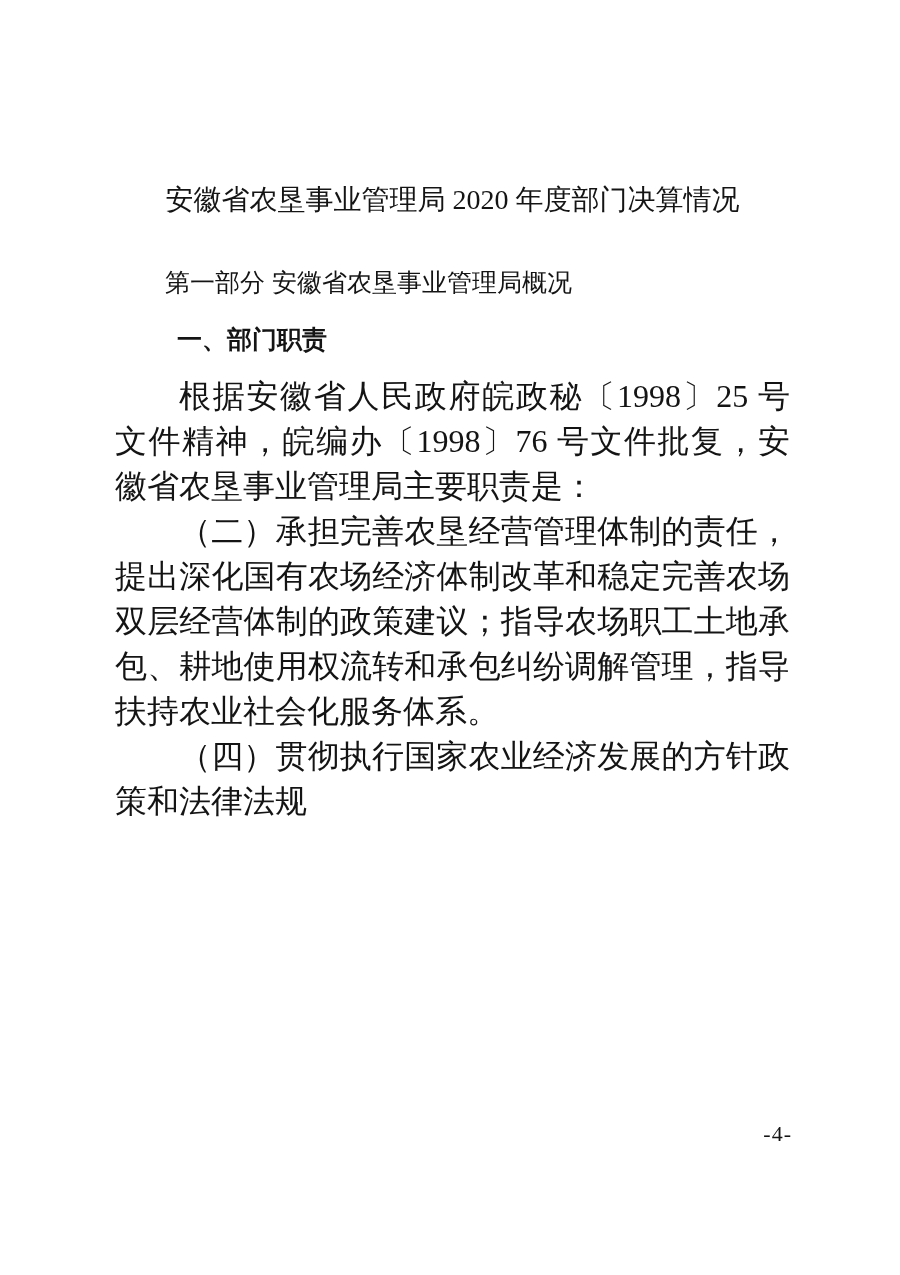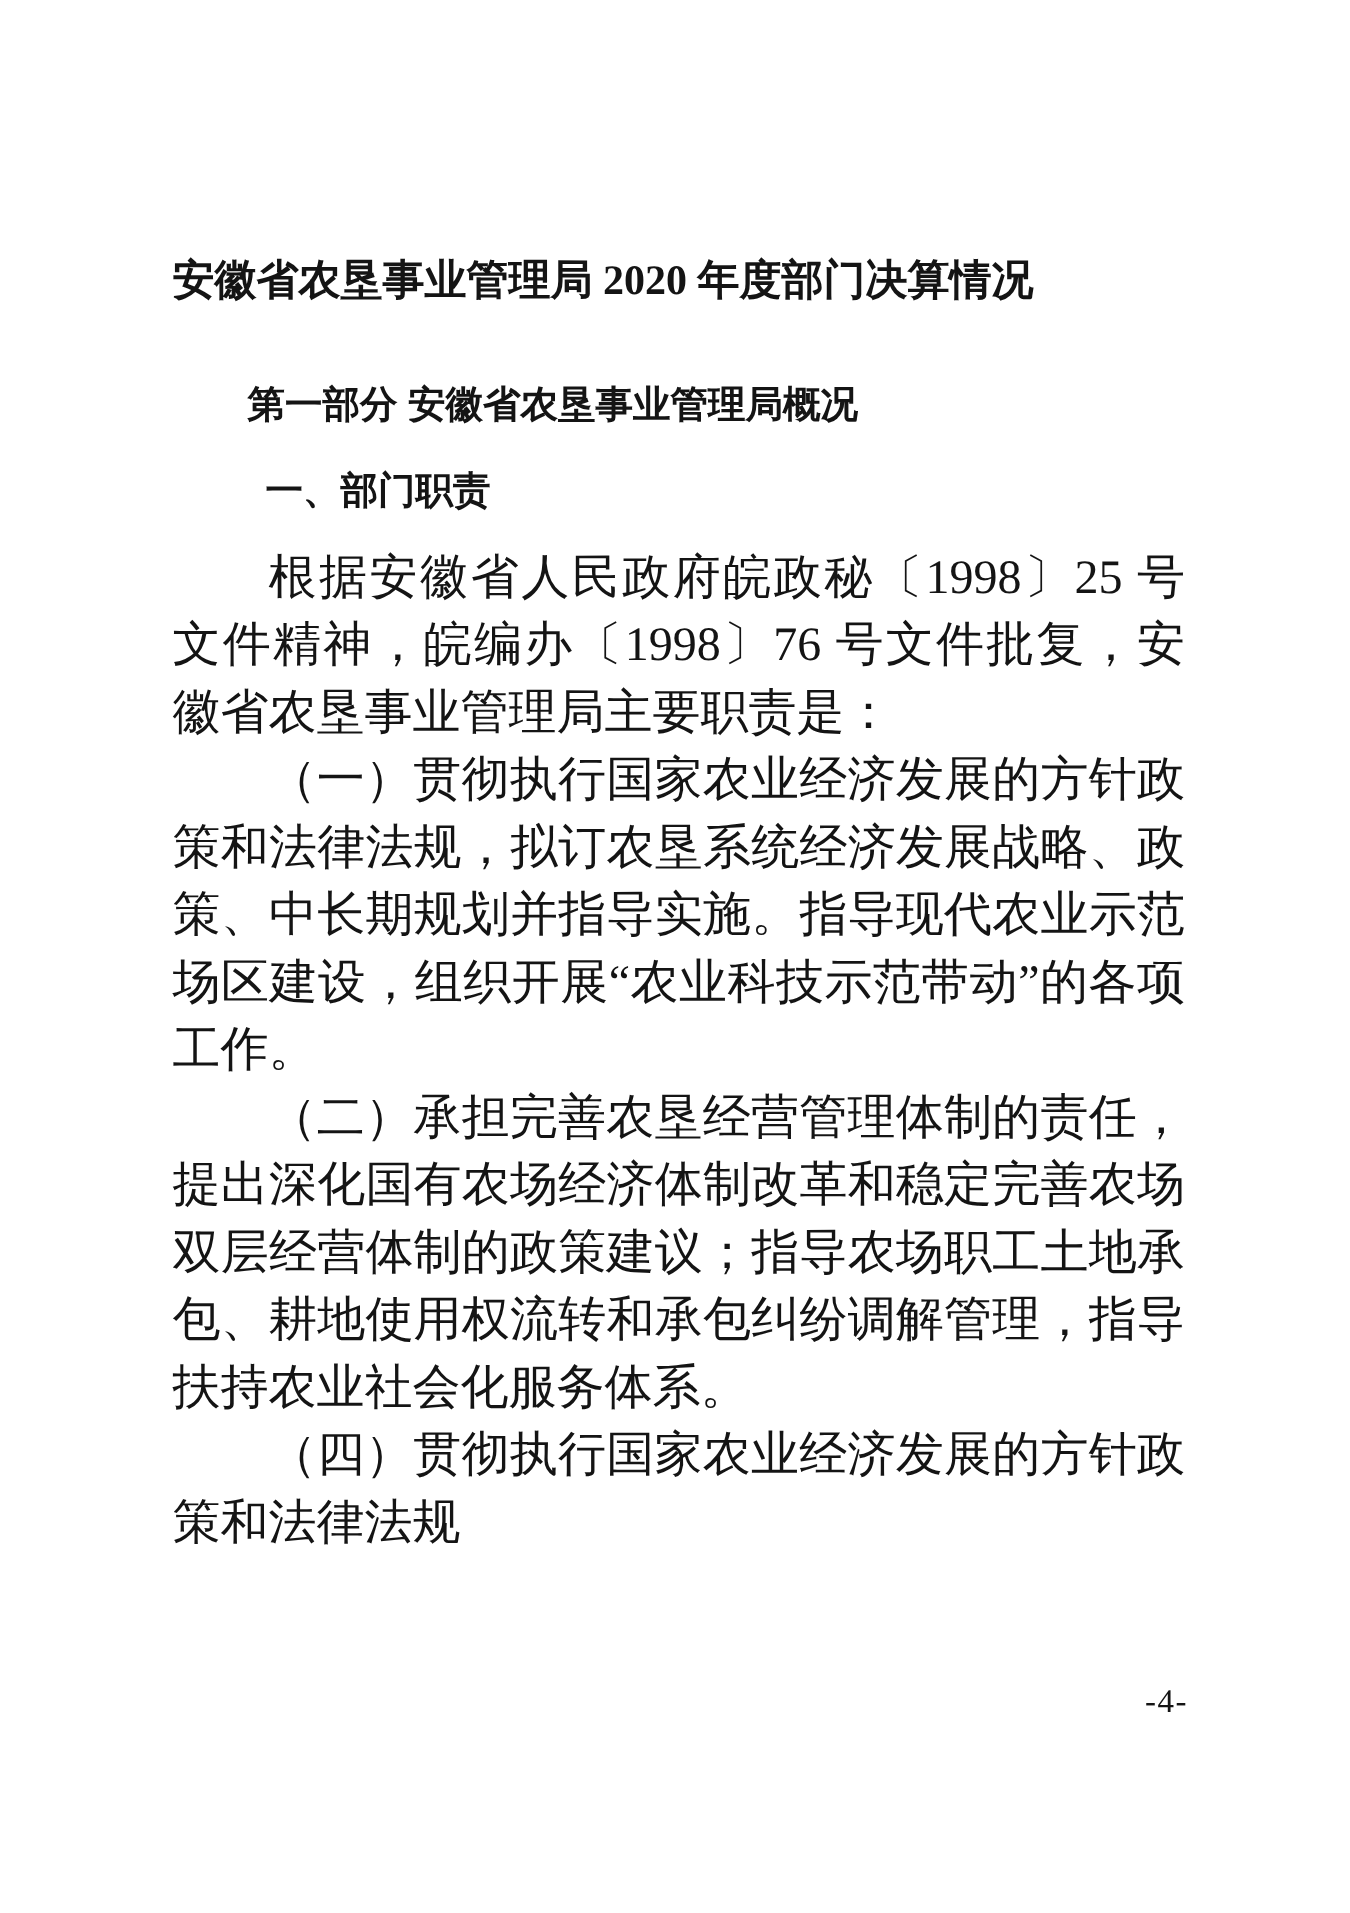--- a/index.html
+++ b/index.html
@@ -13,32 +13,32 @@
     height: 1275px;
     margin: 0 auto;
     background: #ffffff;
     color: #141414;
     box-sizing: border-box;
     padding: 170px 110px 0 115px;
     overflow: hidden;
     font-family: "Liberation Serif", "DejaVu Serif", serif;
   }
   .doc-title {
-    margin: 0;
+    margin: 12px;
     font-family: "Liberation Serif", "DejaVu Serif", serif;
-    font-weight: bold;
+    font-weight: normal;
     font-size: 28px;
     line-height: 36px;
-    text-align: left;
+    text-align: center;
     white-space: nowrap;
   }
   .part-heading {
     margin: 42px 0 0 0;
     font-family: "Liberation Sans", "DejaVu Sans", sans-serif;
-    font-weight: bold;
+    font-weight: normal;
     font-size: 25px;
     line-height: 45px;
     text-indent: 2em;
   }
   .sub-heading {
     margin: 12px;
     font-family: "Liberation Sans", "DejaVu Sans", sans-serif;
     font-weight: bold;
     font-size: 25px;
     line-height: 45px;
@@ -70,21 +70,20 @@
 <div class="page">
 
   <h1 class="doc-title">安徽省农垦事业管理局 2020 年度部门决算情况</h1>
 
   <h2 class="part-heading">第一部分 安徽省农垦事业管理局概况</h2>
 
   <h3 class="sub-heading">一、部门职责</h3>
 
   <p class="body-para first">根据安徽省人民政府皖政秘〔1998〕25 号文件精神，皖编办〔1998〕76 号文件批复，安徽省农垦事业管理局主要职责是：</p>
 
-  <p class="body-para">（一）贯彻执行国家农业经济发展的方针政策和法律法规，拟订农垦系统经济发展战略、政策、中长期规划并指导实施。指导现代农业示范场区建设，组织开展“农业科技示范带动”的各项工作。</p>
 
   <p class="body-para">（二）承担完善农垦经营管理体制的责任，提出深化国有农场经济体制改革和稳定完善农场双层经营体制的政策建议；指导农场职工土地承包、耕地使用权流转和承包纠纷调解管理，指导扶持农业社会化服务体系。</p>
 
 
   <p class="body-para">（四）贯彻执行国家农业经济发展的方针政策和法律法规</p>
 
   <div class="page-number">-4-</div>
 
 </div>
 

